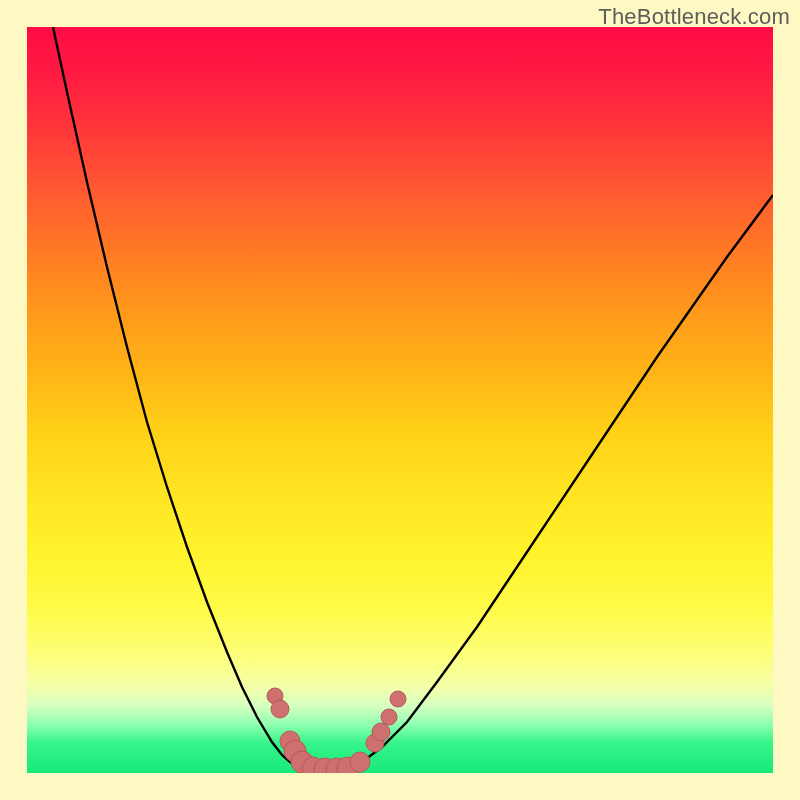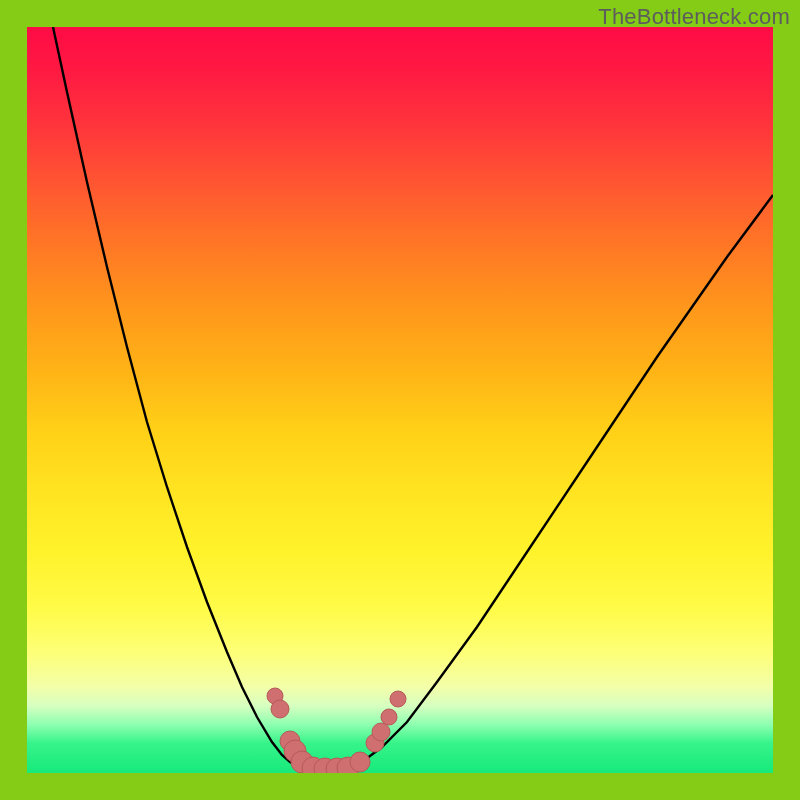--- a/index.html
+++ b/index.html
@@ -7,21 +7,21 @@
     padding: 0;
     width: 800px;
     height: 800px;
     background: #000;
     overflow: hidden;
     font-family: Arial, Helvetica, sans-serif;
   }
   .frame {
     position: absolute;
     inset: 0;
-    background: #84cc16;
+    background: #fef9c3;
   }
   .plot-area {
     position: absolute;
     left: 27px;
     top: 27px;
     width: 746px;
     height: 746px;
     overflow: hidden;
   }
   .gradient {

